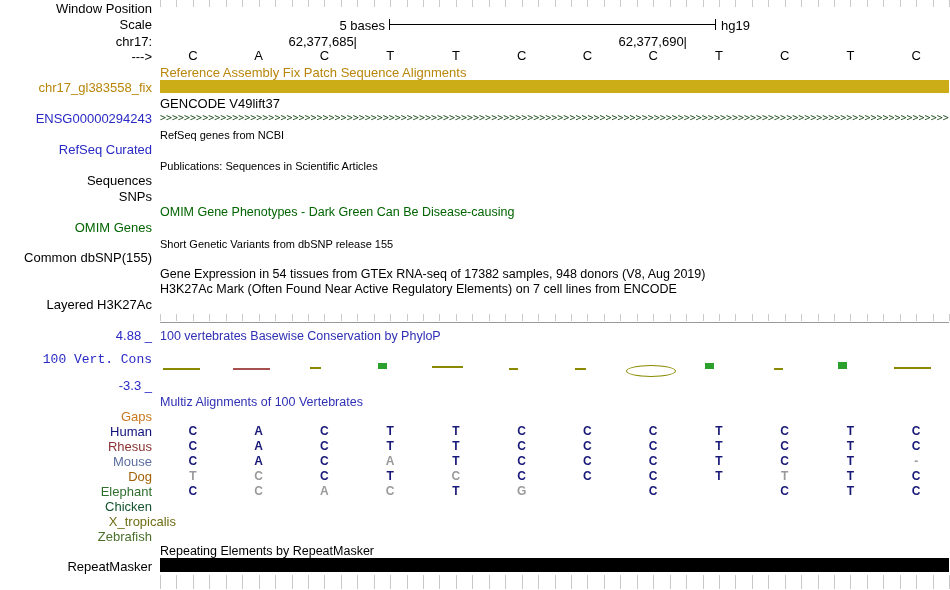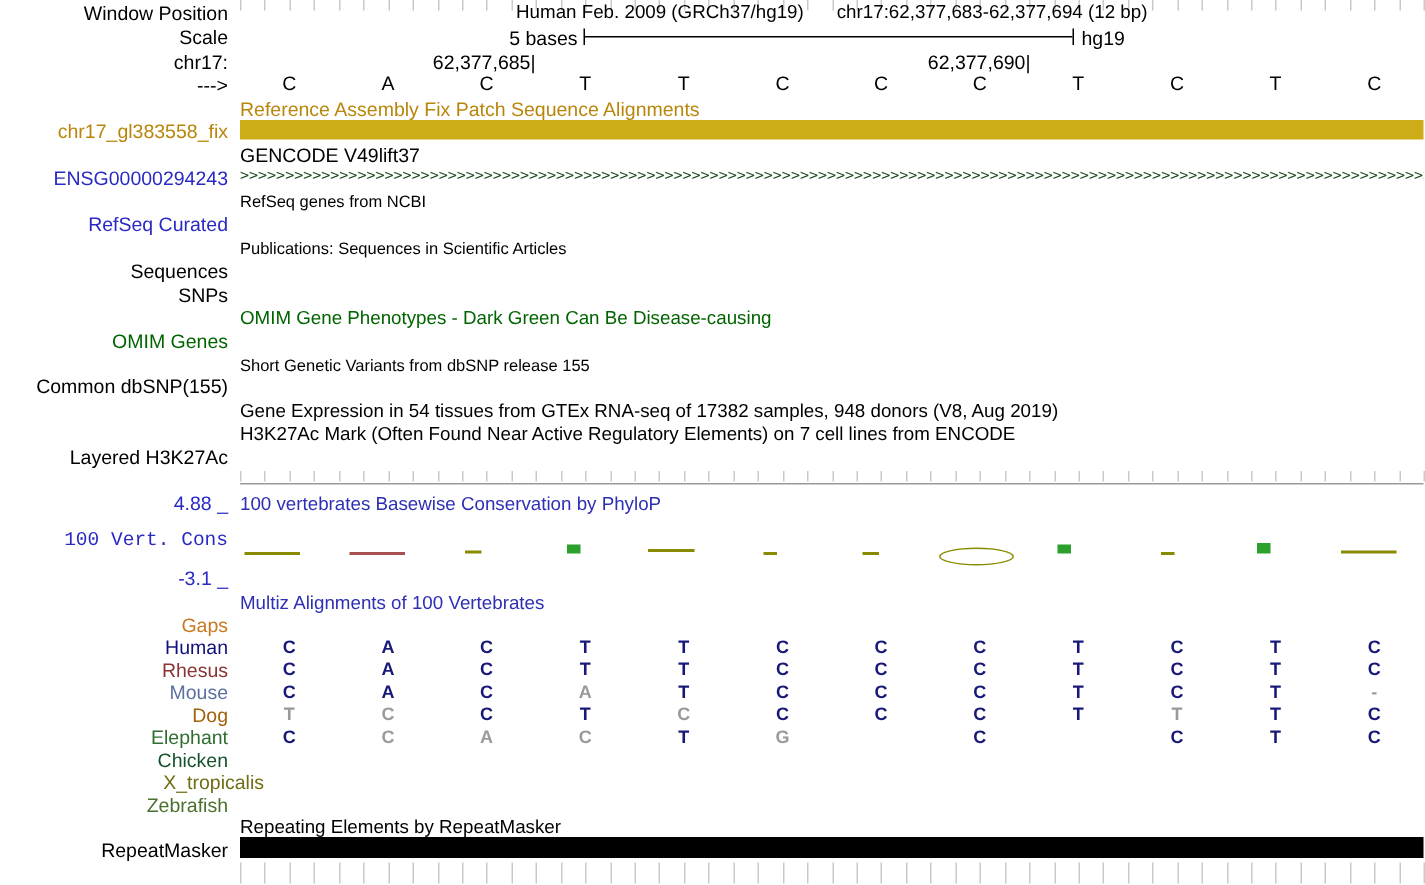--- a/index.html
+++ b/index.html
@@ -192,24 +192,20 @@
       <div class="tick" style="left: 674.04px;"></div>
       <div class="tick" style="left: 690.48px;"></div>
       <div class="tick" style="left: 706.92px;"></div>
       <div class="tick" style="left: 723.36px;"></div>
       <div class="tick" style="left: 739.8px;"></div>
       <div class="tick" style="left: 756.24px;"></div>
       <div class="tick" style="left: 772.68px;"></div>
       <div class="tick" style="left: 789.12px;"></div>
     </div>
 
-  <div class="hline1">
-    <span>Human Feb. 2009 (GRCh37/hg19)</span>
-    <span>chr17:62,377,683-62,377,694 (12 bp)</span>
-  </div>
   <div class="scale-text">5 bases</div>
   <div class="scale-bracket"></div>
   <div class="genome-tag">hg19</div>
   <div class="coord" style="left:160px">62,377,685|</div>
   <div class="coord" style="left:490px">62,377,690|</div>
   <div class="cellrow basesrow">
       <div class="cell">C</div>
       <div class="cell">A</div>
       <div class="cell">C</div>
       <div class="cell">T</div>
@@ -231,21 +227,21 @@
       <div class="llabel gold" style="top: 81px;">chr17_gl383558_fix</div>
       <div class="llabel blue" style="top: 112px;">ENSG00000294243</div>
       <div class="llabel blue" style="top: 143px;">RefSeq Curated</div>
       <div class="llabel k" style="top: 174px;">Sequences</div>
       <div class="llabel k" style="top: 190px;">SNPs</div>
       <div class="llabel green" style="top: 221px;">OMIM Genes</div>
       <div class="llabel k" style="top: 251px;">Common dbSNP(155)</div>
       <div class="llabel k" style="top: 298px;">Layered H3K27Ac</div>
       <div class="llabel blue" style="top: 329px;">4.88 _</div>
       <div class="llabel blue" style="top: 353px; font-family: Liberation Mono, monospace;">100 Vert. Cons</div>
-      <div class="llabel blue" style="top: 379px;">-3.1 _</div>
+      <div class="llabel blue" style="top: 379px;">-3.3 _</div>
       <div class="llabel orange" style="top: 410px;">Gaps</div>
       <div class="llabel k" style="top: 560px;">RepeatMasker</div>
     </div>
   <div>
       <div class="llabel" style="top: 425px; color: rgb(16, 16, 122);">Human</div>
       <div class="llabel" style="top: 440px; color: rgb(139, 51, 51);">Rhesus</div>
       <div class="llabel" style="top: 455px; color: rgb(92, 111, 160);">Mouse</div>
       <div class="llabel" style="top: 470px; color: #a16207;">Dog</div>
       <div class="llabel" style="top: 485px; color: rgb(47, 110, 47);">Elephant</div>
       <div class="llabel" style="top: 500px; color: #14532d;">Chicken</div>

